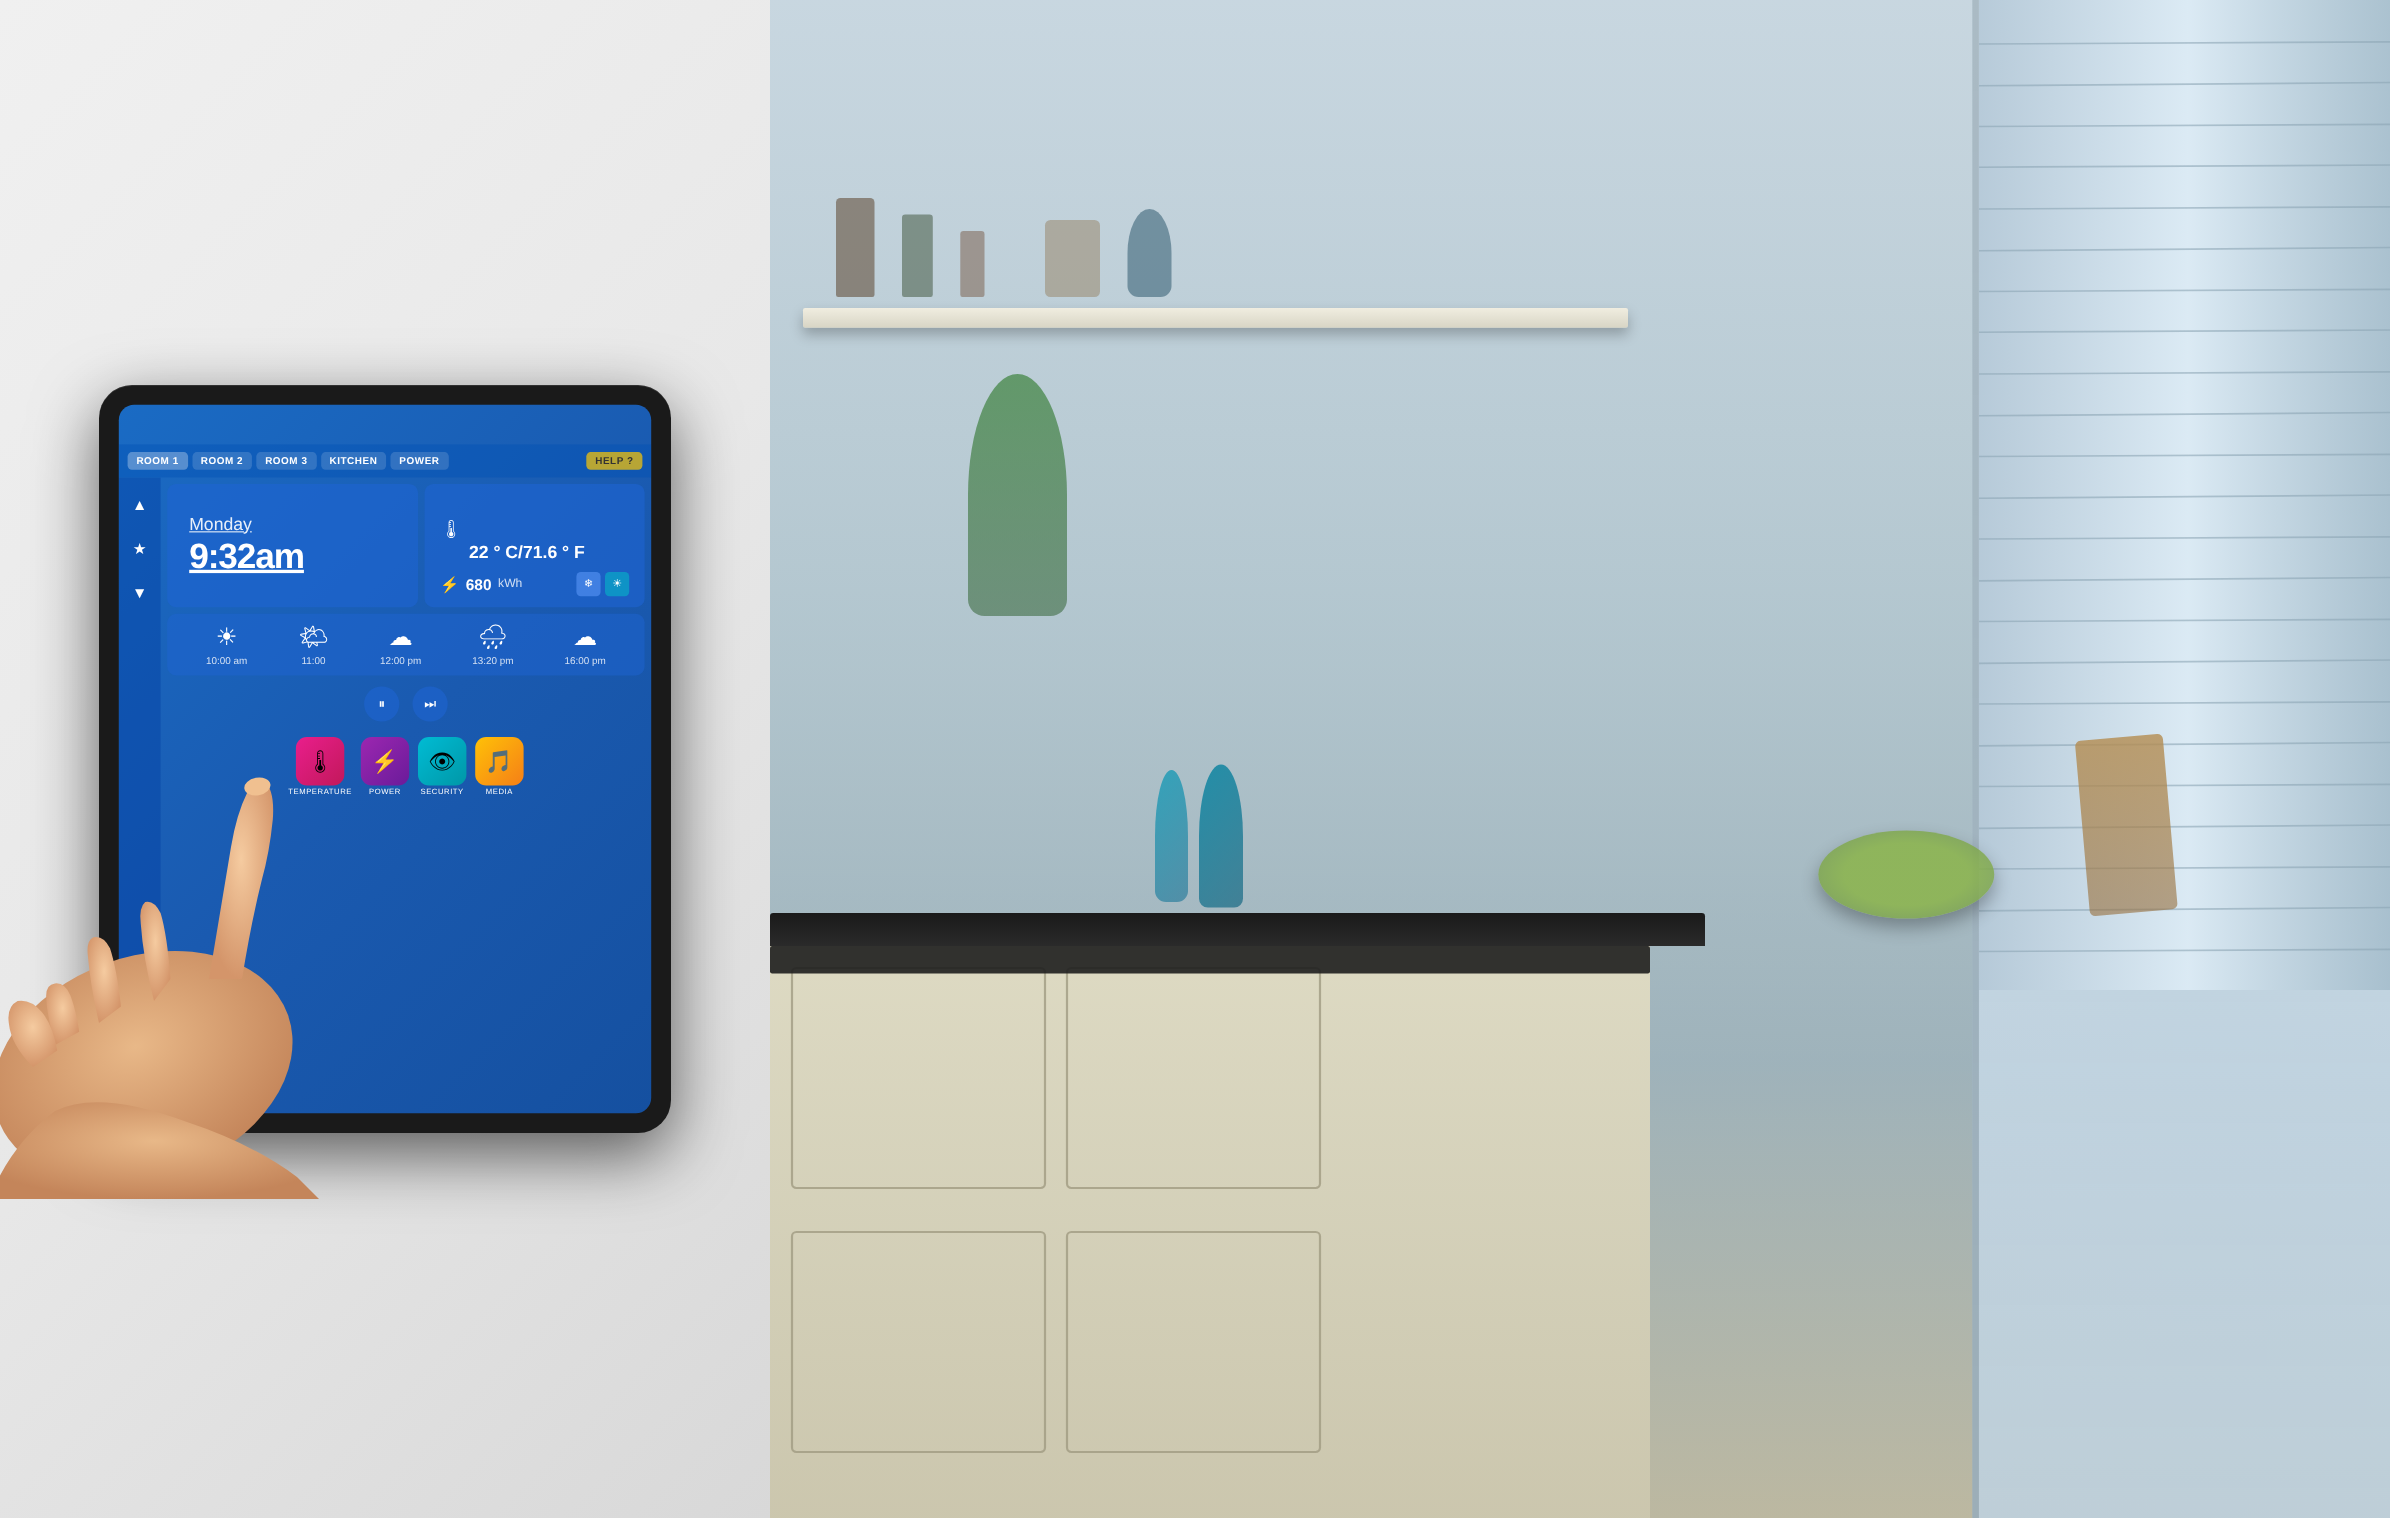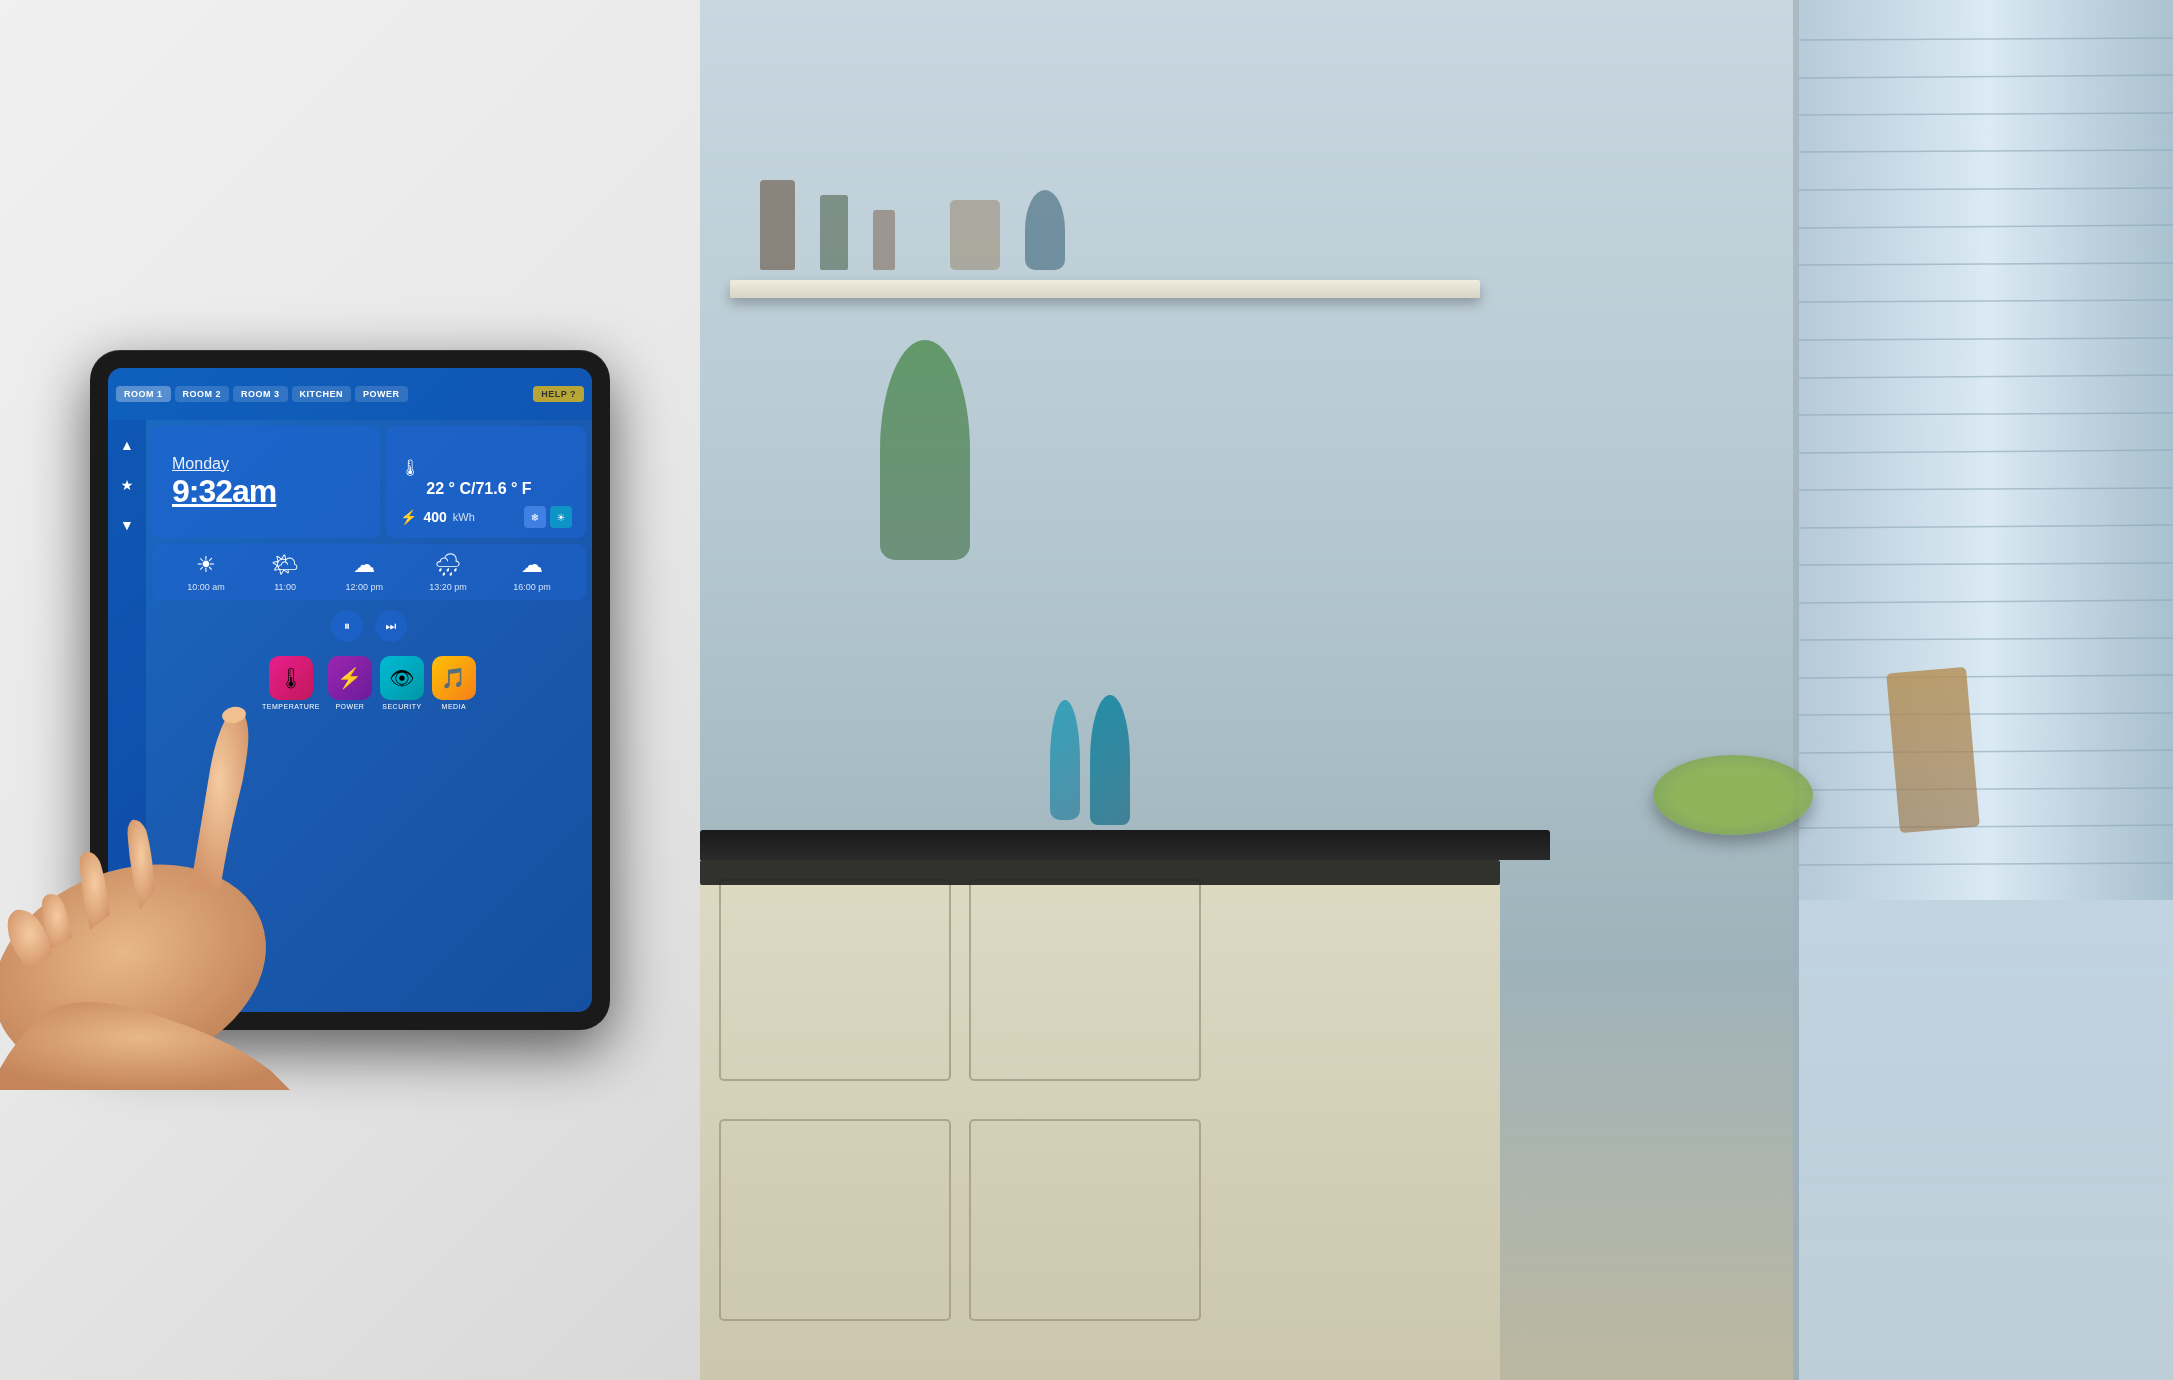--- a/index.html
+++ b/index.html
@@ -70,24 +70,25 @@
       border-radius: 14px;
       overflow: hidden;
       display: flex;
       flex-direction: column;
     }
 
     
     .tab-bar {
       display: flex;
       align-items: center;
-      padding: 18px 8px;
+      padding: 7px 8px;
       gap: 4px;
       background: rgba(0,80,180,0.4);
       flex-shrink: 0;
+      margin-top: 36px;
     }
 
     .tab {
       padding: 3px 8px;
       border-radius: 4px;
       font-size: 9px;
       font-weight: bold;
       color: white;
       letter-spacing: 0.5px;
       cursor: pointer;
@@ -397,21 +398,21 @@
                 </div>
               </div>
 
               <div class="info-widget">
                 <div class="temp-row">
                   <span class="temp-icon">🌡</span>
                   <span class="temp-text">22 ° C/71.6 ° F</span>
                 </div>
                 <div class="energy-row">
                   <span class="energy-icon">⚡</span>
-                  <span class="energy-text">400</span>
+                  <span class="energy-text">680</span>
                   <span class="energy-unit">kWh</span>
                   <div class="widget-buttons">
                     <div class="widget-btn blue">❄</div>
                     <div class="widget-btn teal">☀</div>
                   </div>
                 </div>
               </div>
 
             </div>
 

